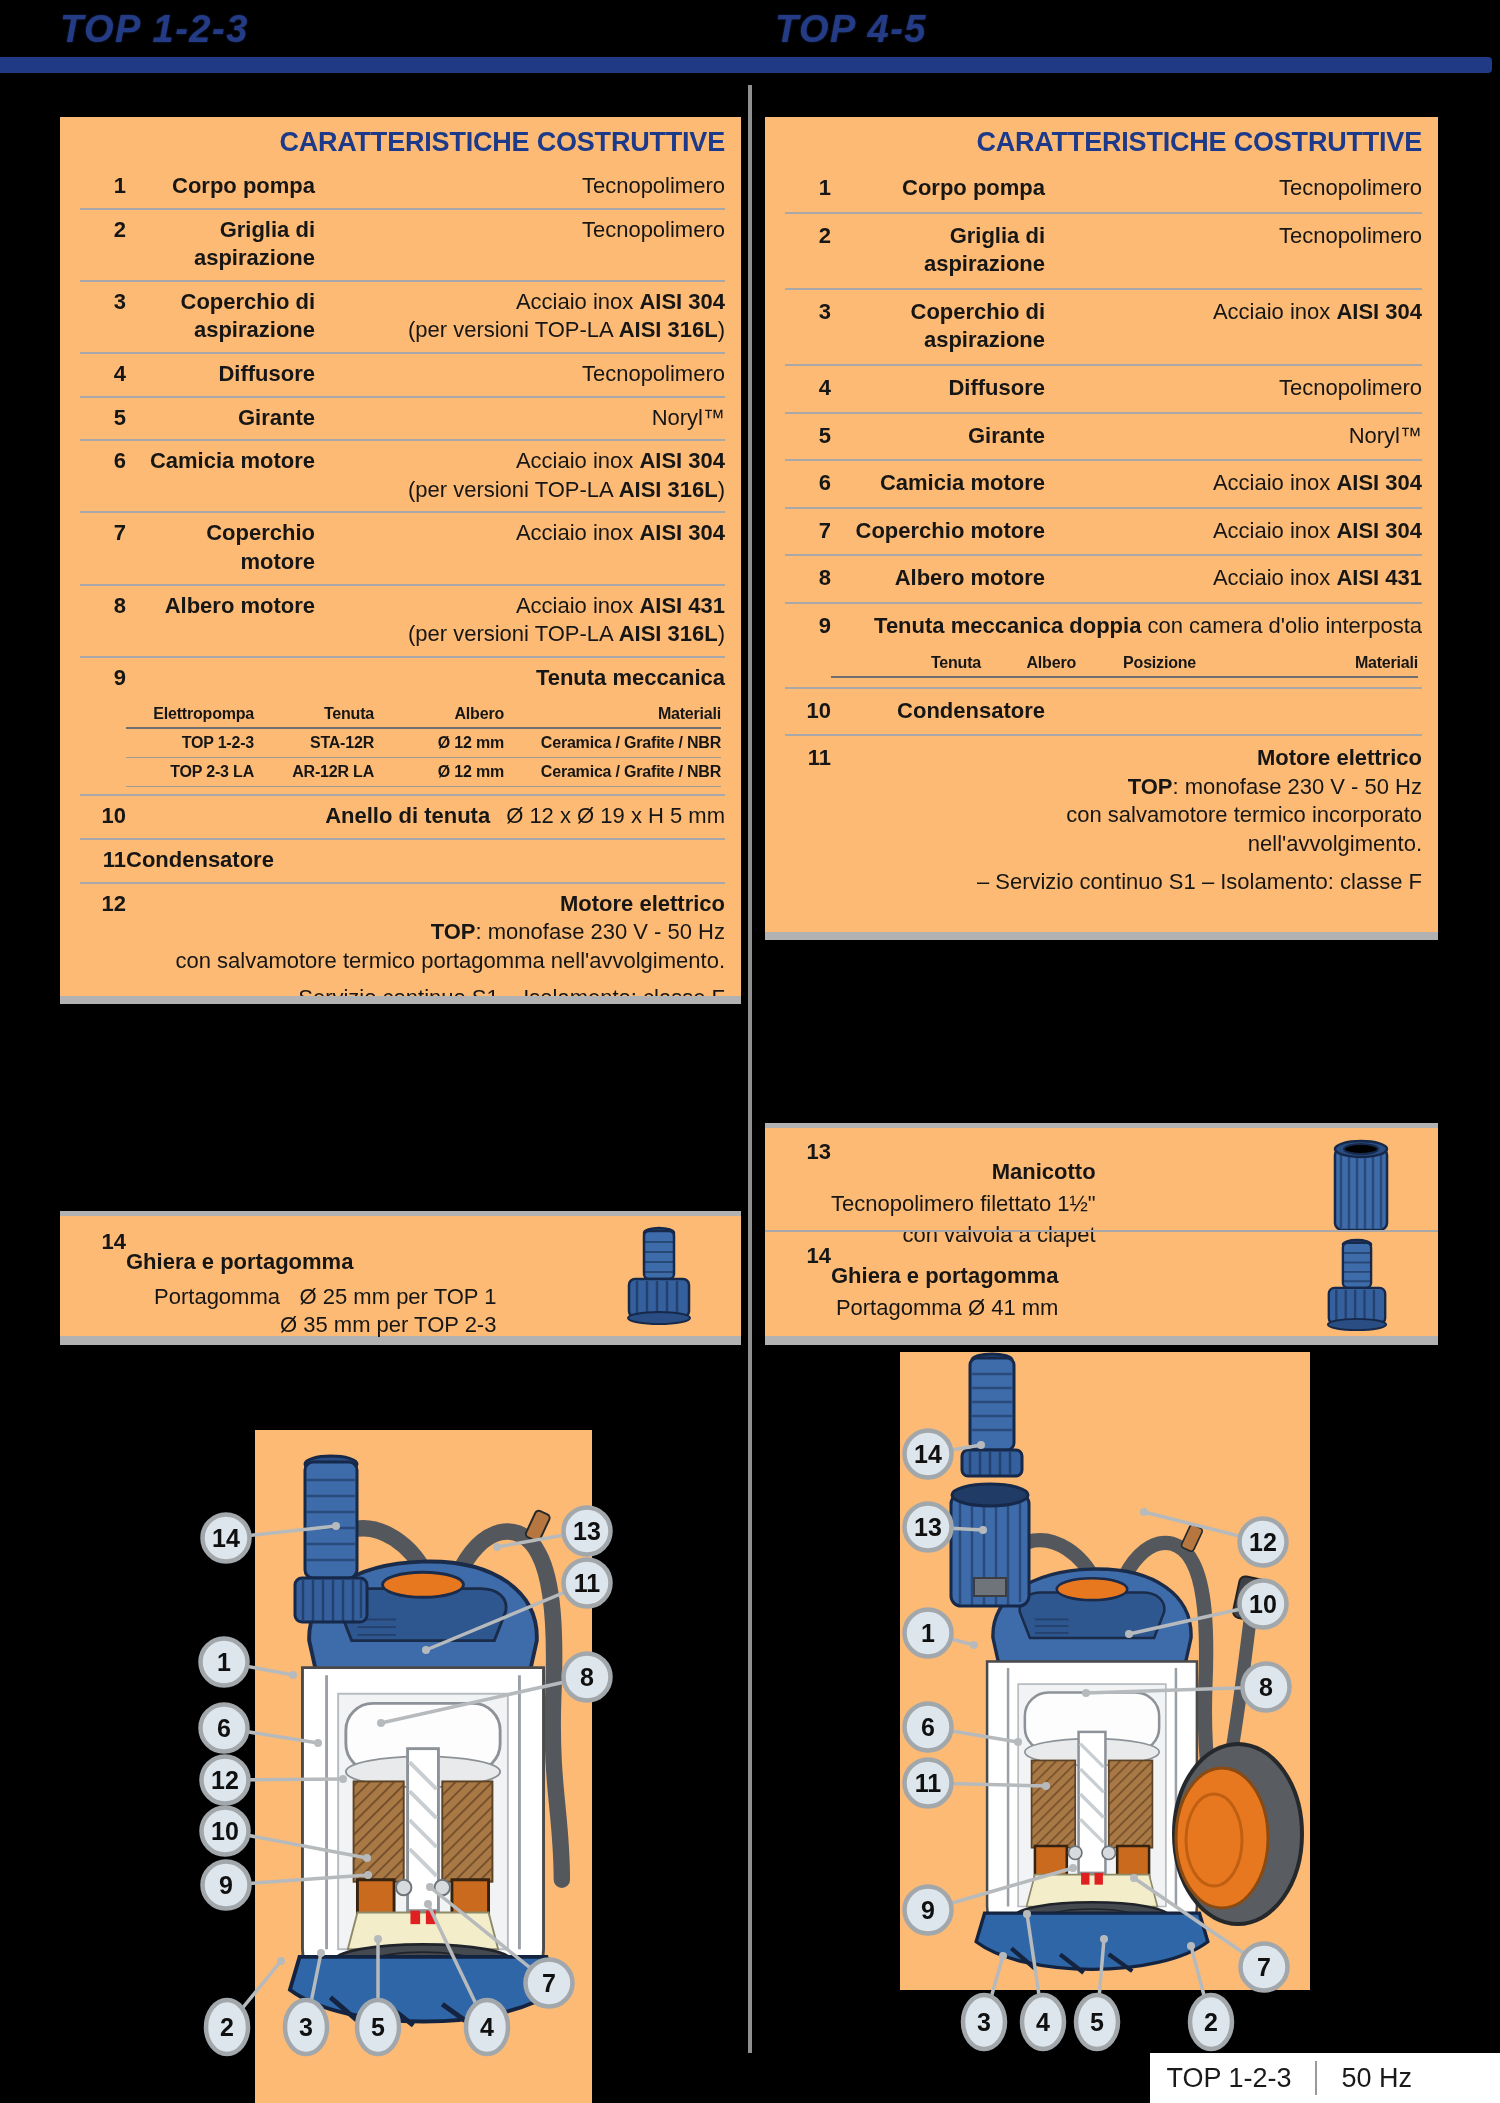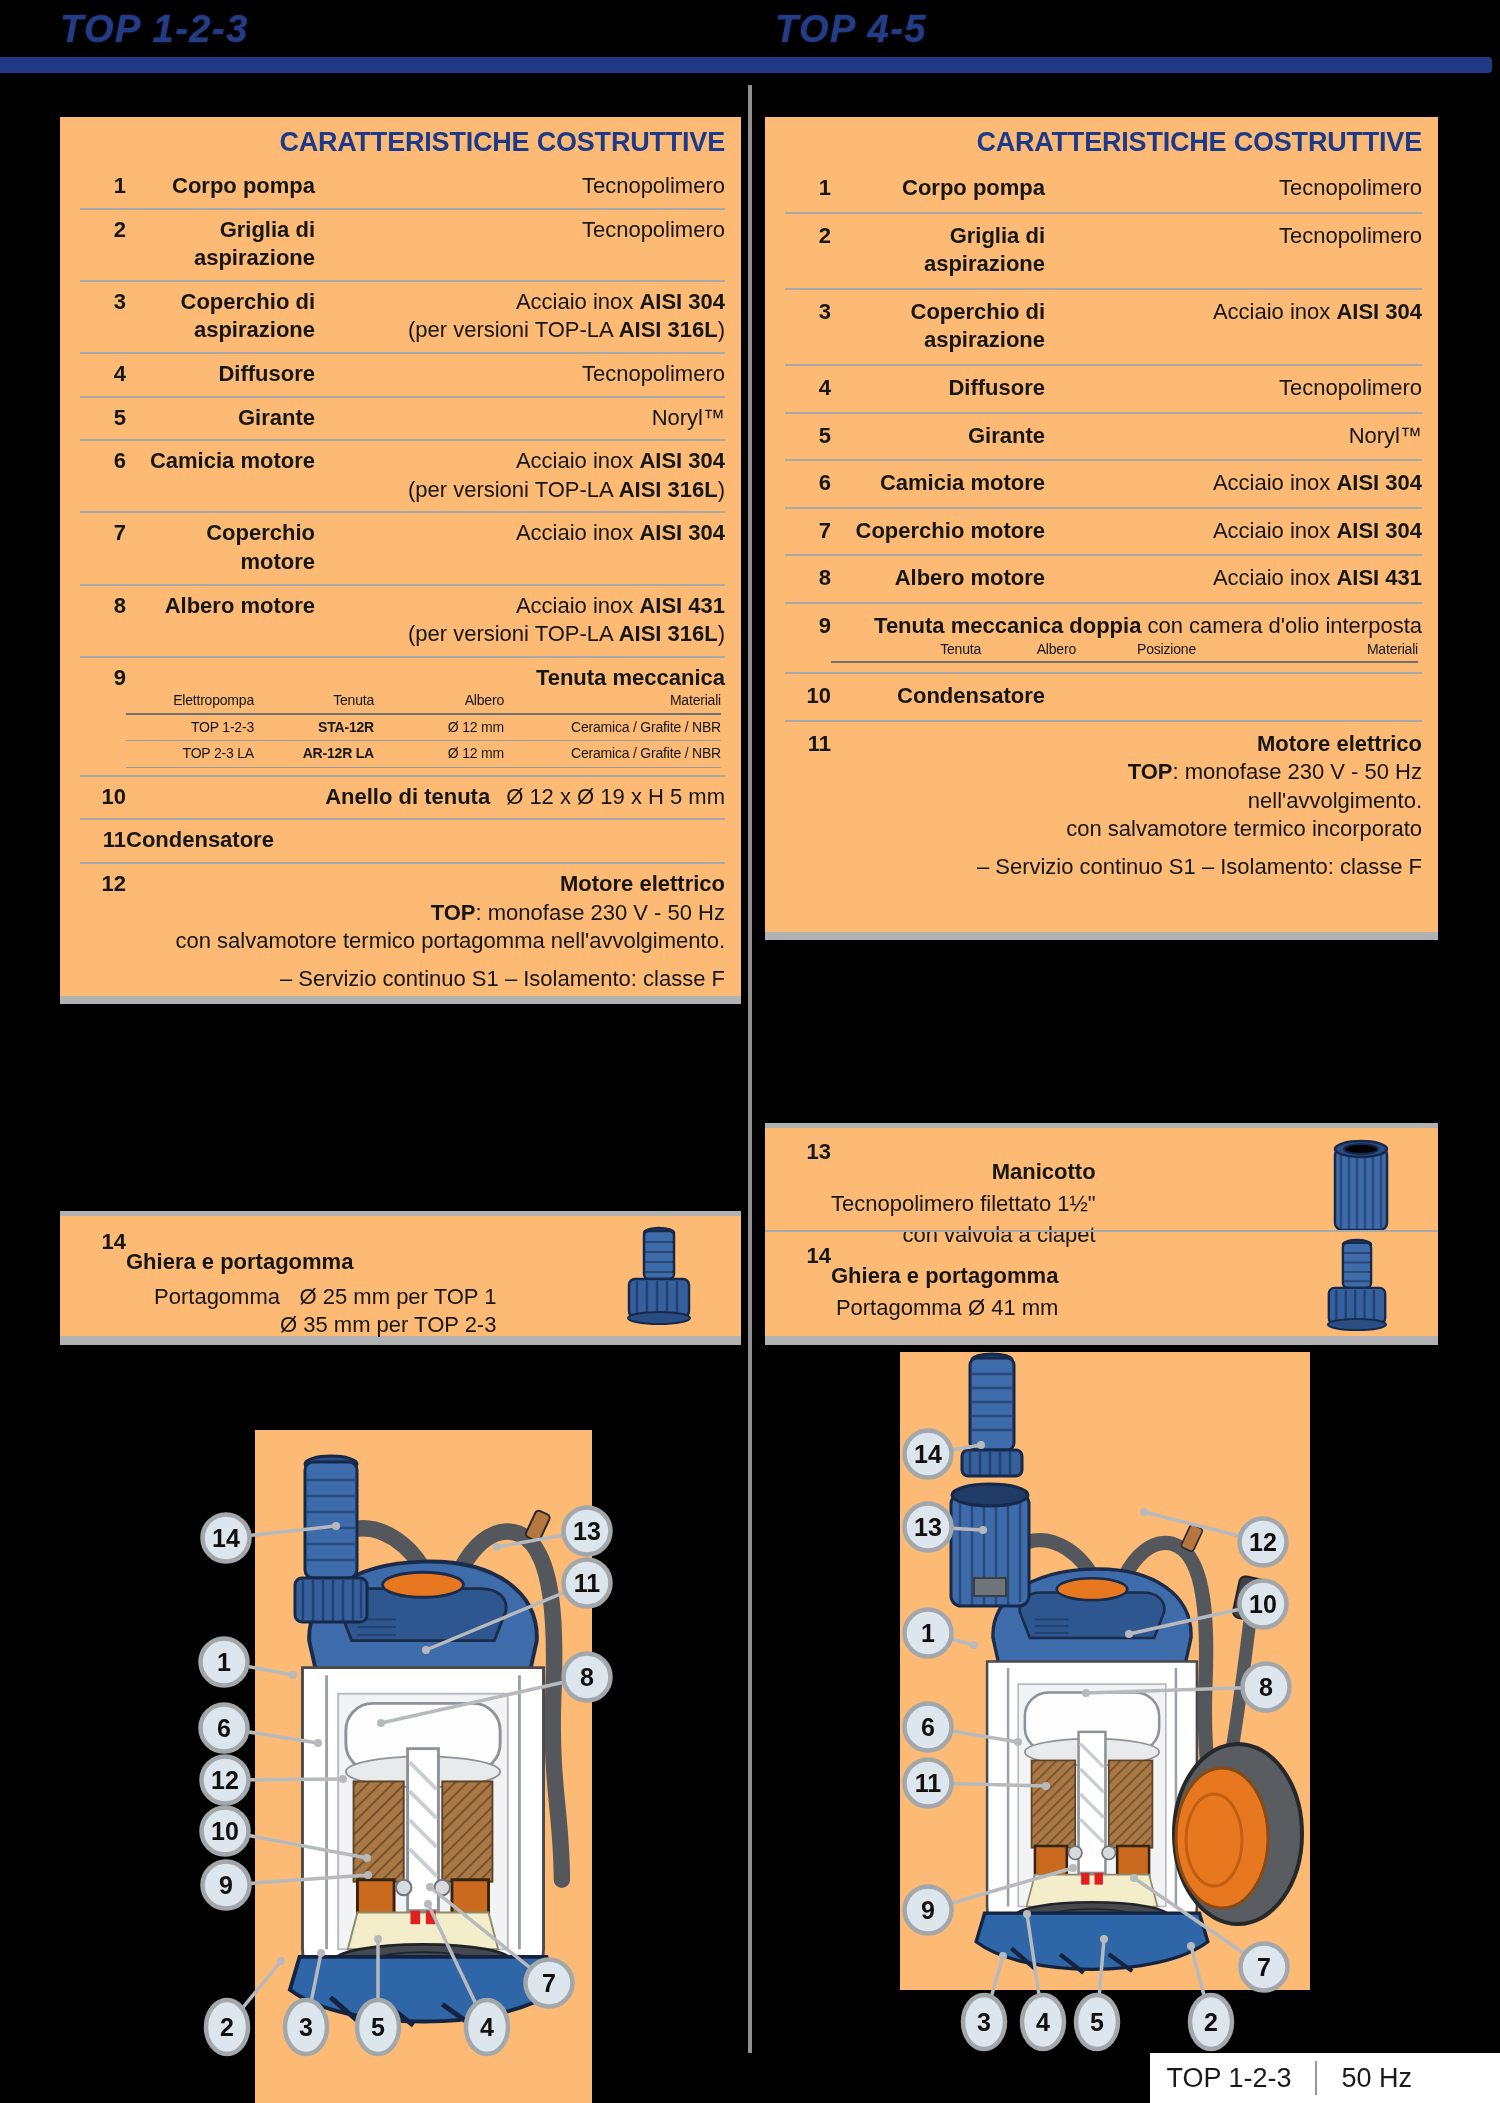--- a/index.html
+++ b/index.html
@@ -23,21 +23,21 @@
   #right-panel .t-row{padding:8px 0 9px 0;}
   .t-row:first-child{border-top:none;}
   .t-num{flex:none;width:46px;font-weight:bold;}
   .t-label{flex:none;width:189px;font-weight:bold;padding-right:6px;}
   #right-panel .t-label{width:214px;}
   .t-label.wide{width:auto;}
   .t-val{flex:1;}
   .t-content{flex:1;}
   .inline-val{margin-left:16px;}
   
-  .sub{margin-top:0;font-size:14px;letter-spacing:-0.2px;line-height:1.25;padding-right:4px;}
+  .sub{margin-top:12px;font-size:16px;letter-spacing:-0.2px;line-height:1.25;padding-right:4px;font-weight:bold;}
   .sub .sh{display:flex;border-bottom:2px solid #6f6f6f;padding-bottom:3px;}
   .sub .sr{display:flex;border-bottom:1.5px solid #9c9c9c;padding:4px 0;}
   .sub .c0{width:128px;} .sub .c1{width:120px;} .sub .c2{width:130px;} .sub .c3{flex:1;}
   .subR .c0{width:150px;} .subR .c1{width:95px;} .subR .c2{width:120px;}
   .subR .srR{display:flex;padding:0;}
   .subR .cell-mid{align-self:center;}
   .subR .posgrid{flex:1;display:flex;flex-direction:column;}
   .subR .prow{display:flex;padding:4px 0;}
   .subR .prow.first{border-bottom:1.5px solid #9c9c9c;}
   .subR .pc{width:120px;} .subR .pm{flex:1;}
@@ -302,22 +302,22 @@
         </div>
         <div class="t-row">
           <div class="t-num">10</div>
           <div class="t-label wide">Condensatore</div>
         </div>
         <div class="t-row">
           <div class="t-num">11</div>
           <div class="t-content">
             <div><b>Motore elettrico</b></div>
             <div><b>TOP</b>: monofase 230 V - 50 Hz</div>
+            <div>con salvamotore termico incorporato</div>
             <div>nell'avvolgimento.</div>
-            <div>con salvamotore termico incorporato</div>
             <div style="margin-top: 9px;">– Servizio continuo S1 – Isolamento: classe F</div>
           </div>
         </div>
       </div>
   </section>
 
   <section class="panel fit-box" id="box14-left">
     <div class="box-row">
       <div class="box-num">14</div>
       <div class="box-title">Ghiera e portagomma</div>

